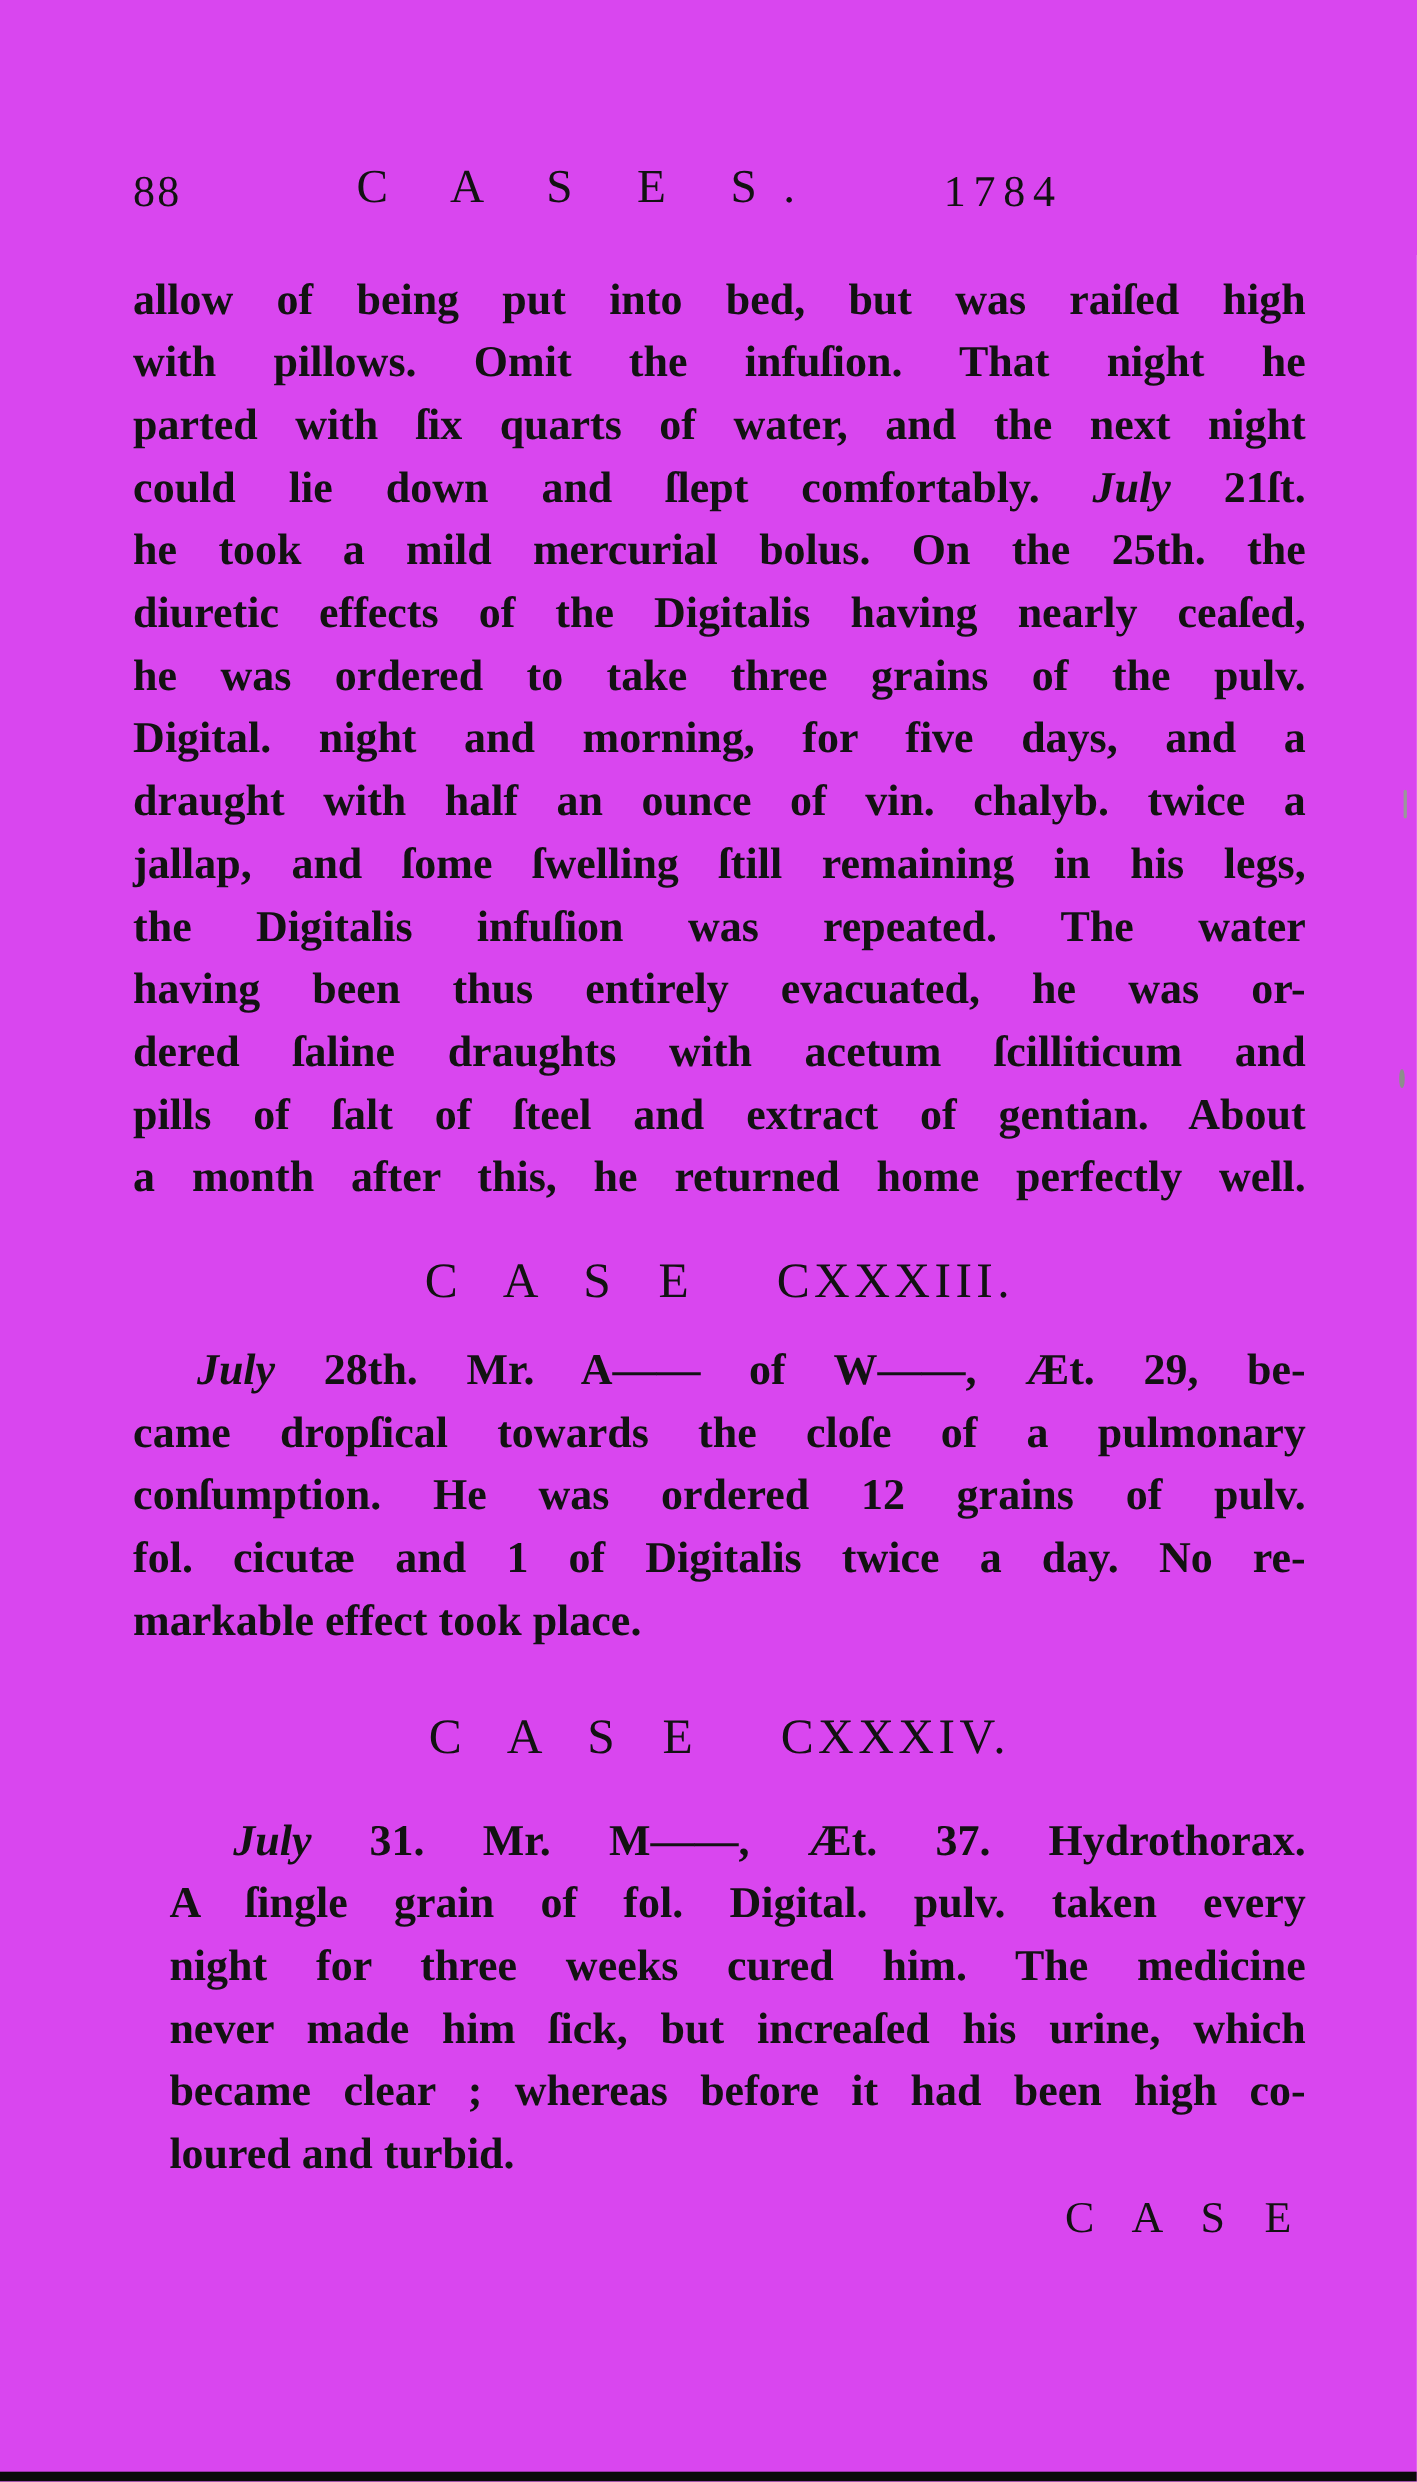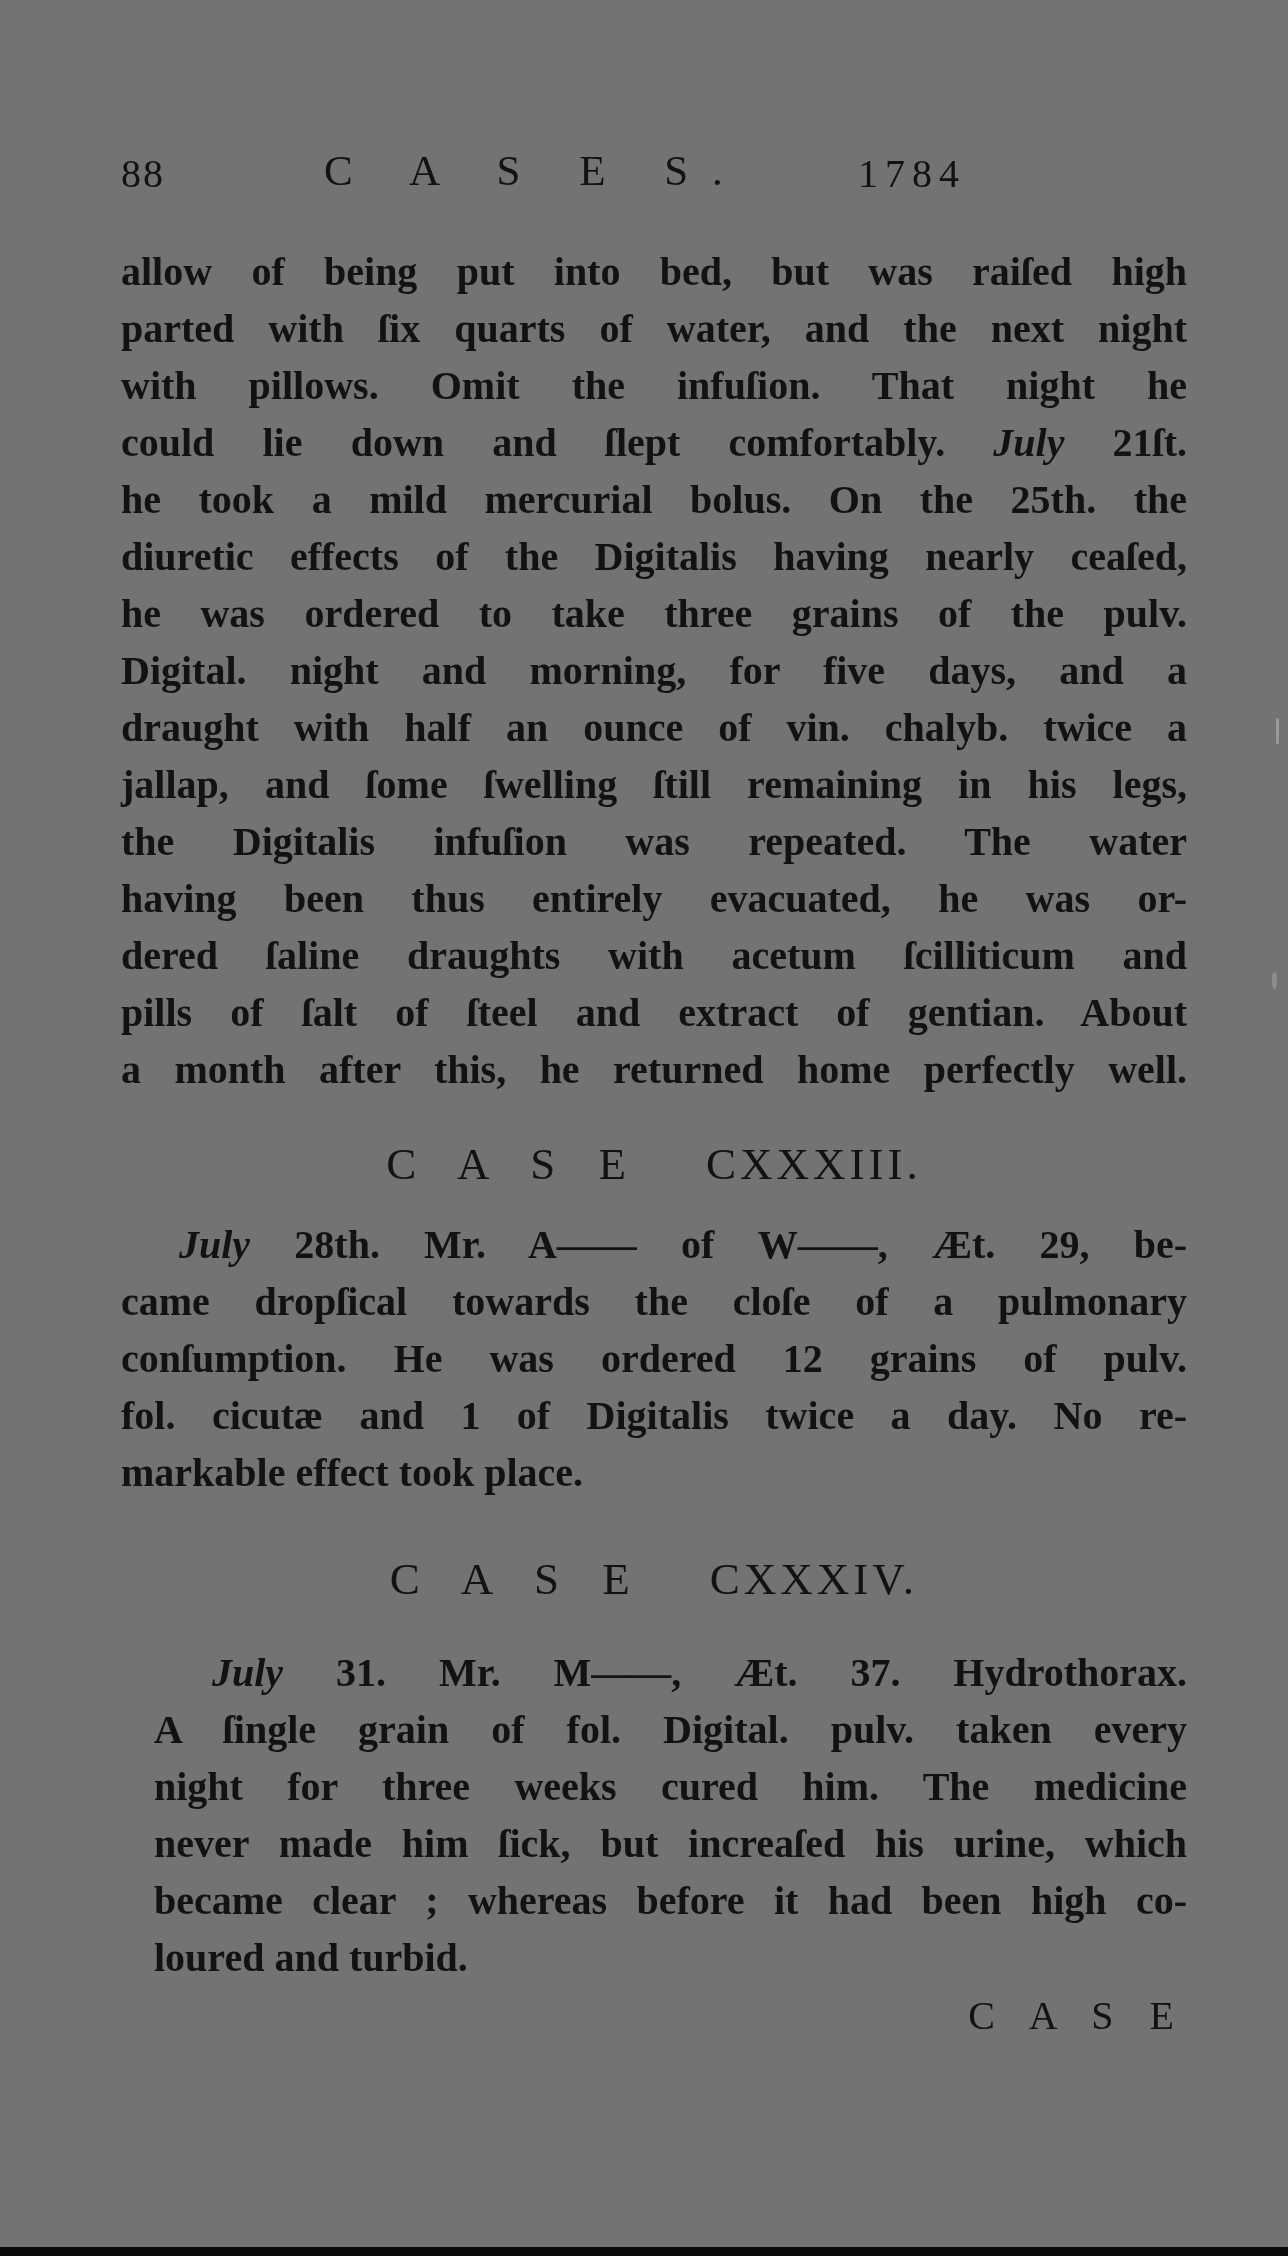--- a/index.html
+++ b/index.html
@@ -2,21 +2,21 @@
 <html><head>
 <meta charset="utf-8">
 <style>
   html, body { margin: 0; padding: 0; }
   body { background: #ffffff; }
 
   .page {
     position: relative;
     width: 1288px;
     height: 2256px;
-    background: #737373;
+    background: #d946ef;
     font-family: "Liberation Serif", "DejaVu Serif", serif;
     color: #121212;
     overflow: hidden;
   }
 
   
   .page-header { position: absolute; top: 146px; left: 0; width: 100%; height: 52px; }
   .page-number { position: absolute; left: 121px; top: 4px; font-size: 40px; letter-spacing: 2px; }
   .running-title { position: absolute; left: 324px; top: 0; font-size: 43px; letter-spacing: 24px; white-space: nowrap; }
   .year { position: absolute; left: 858px; top: 4px; font-size: 40px; letter-spacing: 7px; }
@@ -82,22 +82,22 @@
   <header class="page-header">
     <span class="page-number">88</span>
     <span class="running-title">C A S E S.</span>
     <span class="year">1784</span>
   </header>
 
   <main class="text-block">
 
     <section class="para para-1">
         <div class="line"><span>allow of being put into bed, but was raiſed high</span></div>
+        <div class="line"><span>with pillows. Omit the infuſion. That night he</span></div>
         <div class="line"><span>parted with ſix quarts of water, and the next night</span></div>
-        <div class="line"><span>with pillows. Omit the infuſion. That night he</span></div>
         <div class="line"><span>could lie down and ſlept comfortably. </span><i>July</i><span> 21ſt.</span></div>
         <div class="line"><span>he took a mild mercurial bolus. On the 25th. the</span></div>
         <div class="line"><span>diuretic effects of the Digitalis having nearly ceaſed,</span></div>
         <div class="line"><span>he was ordered to take three grains of the pulv.</span></div>
         <div class="line"><span>Digital. night and morning, for five days, and a</span></div>
         <div class="line"><span>draught with half an ounce of vin. chalyb. twice a</span></div>
         <div class="line"><span>jallap, and ſome ſwelling ſtill remaining in his legs,</span></div>
         <div class="line"><span>the Digitalis infuſion was repeated. The water</span></div>
         <div class="line"><span>having been thus entirely evacuated, he was or-</span></div>
         <div class="line"><span>dered ſaline draughts with acetum ſcilliticum and</span></div>

